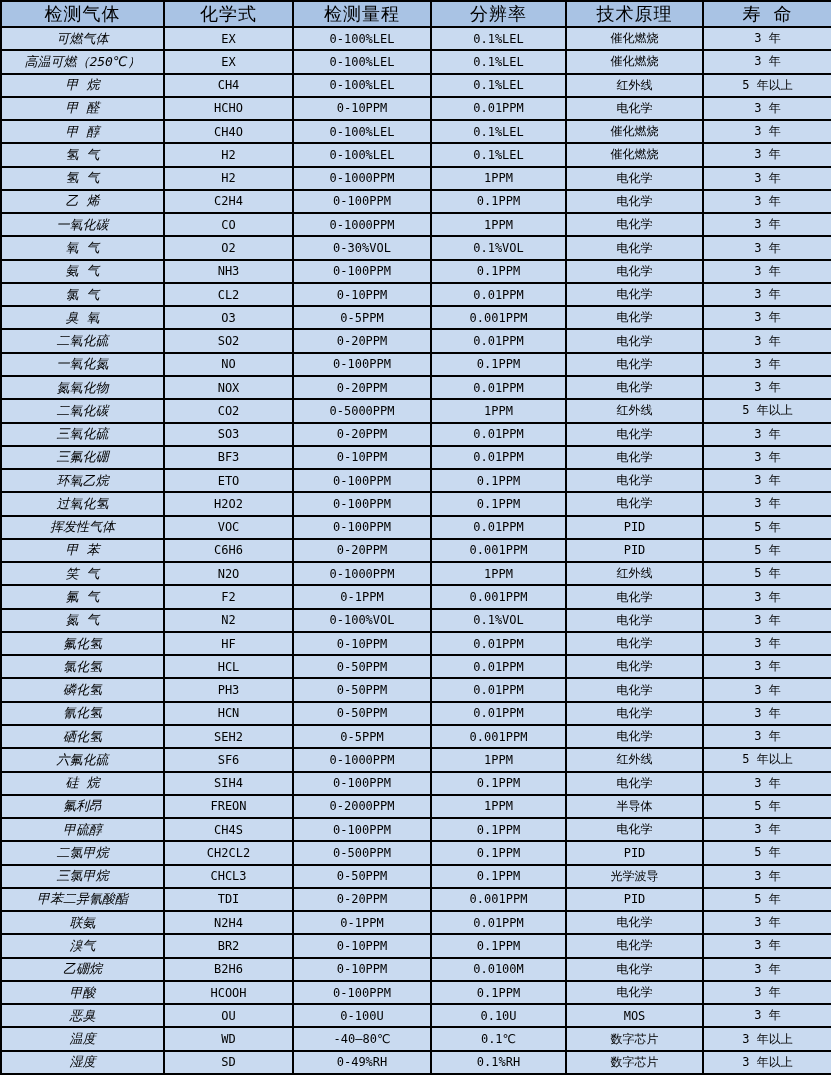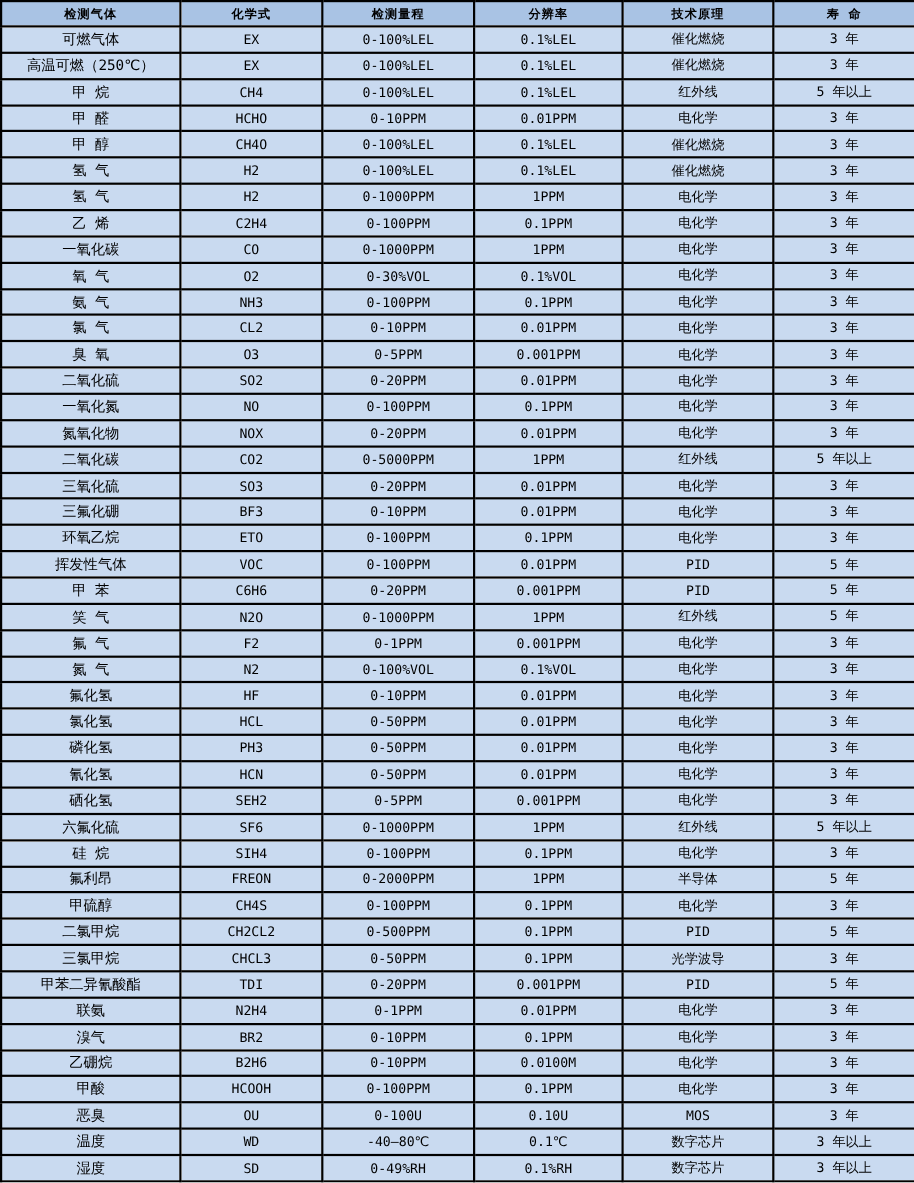--- a/index.html
+++ b/index.html
@@ -24,33 +24,34 @@
     border: 2px solid #000000;
     text-align: center;
     vertical-align: middle;
     padding: 0;
     overflow: hidden;
     white-space: nowrap;
     color: #000000;
   }
   table.gas-table thead th {
     background: #a9c3e4;
-    font-size: 11px;
-    font-weight: bold;
+    font-size: 18px;
+    font-weight: normal;
     height: 21px;
     letter-spacing: 1px;
   }
   table.gas-table tbody td {
     background: #c9daf0;
     font-size: 12px;
     font-weight: normal;
   }
   
   table.gas-table tbody td.col-0 {
     font-size: 13px;
+    font-style: italic;
   }
 </style>
 </head>
 <body>
 
 <table class="gas-table">
   <colgroup>
     <col style="width:163px">
     <col style="width:129px">
     <col style="width:138px">
@@ -223,20 +224,28 @@
       </tr>
       <tr>
         <td class="col-0">环氧乙烷</td>
         <td class="col-1">ETO</td>
         <td class="col-2">0-100PPM</td>
         <td class="col-3">0.1PPM</td>
         <td class="col-4">电化学</td>
         <td class="col-5">3 年</td>
       </tr>
       <tr>
+        <td class="col-0">过氧化氢</td>
+        <td class="col-1">H2O2</td>
+        <td class="col-2">0-100PPM</td>
+        <td class="col-3">0.1PPM</td>
+        <td class="col-4">电化学</td>
+        <td class="col-5">3 年</td>
+      </tr>
+      <tr>
         <td class="col-0">挥发性气体</td>
         <td class="col-1">VOC</td>
         <td class="col-2">0-100PPM</td>
         <td class="col-3">0.01PPM</td>
         <td class="col-4">PID</td>
         <td class="col-5">5 年</td>
       </tr>
       <tr>
         <td class="col-0">甲 苯</td>
         <td class="col-1">C6H6</td>

